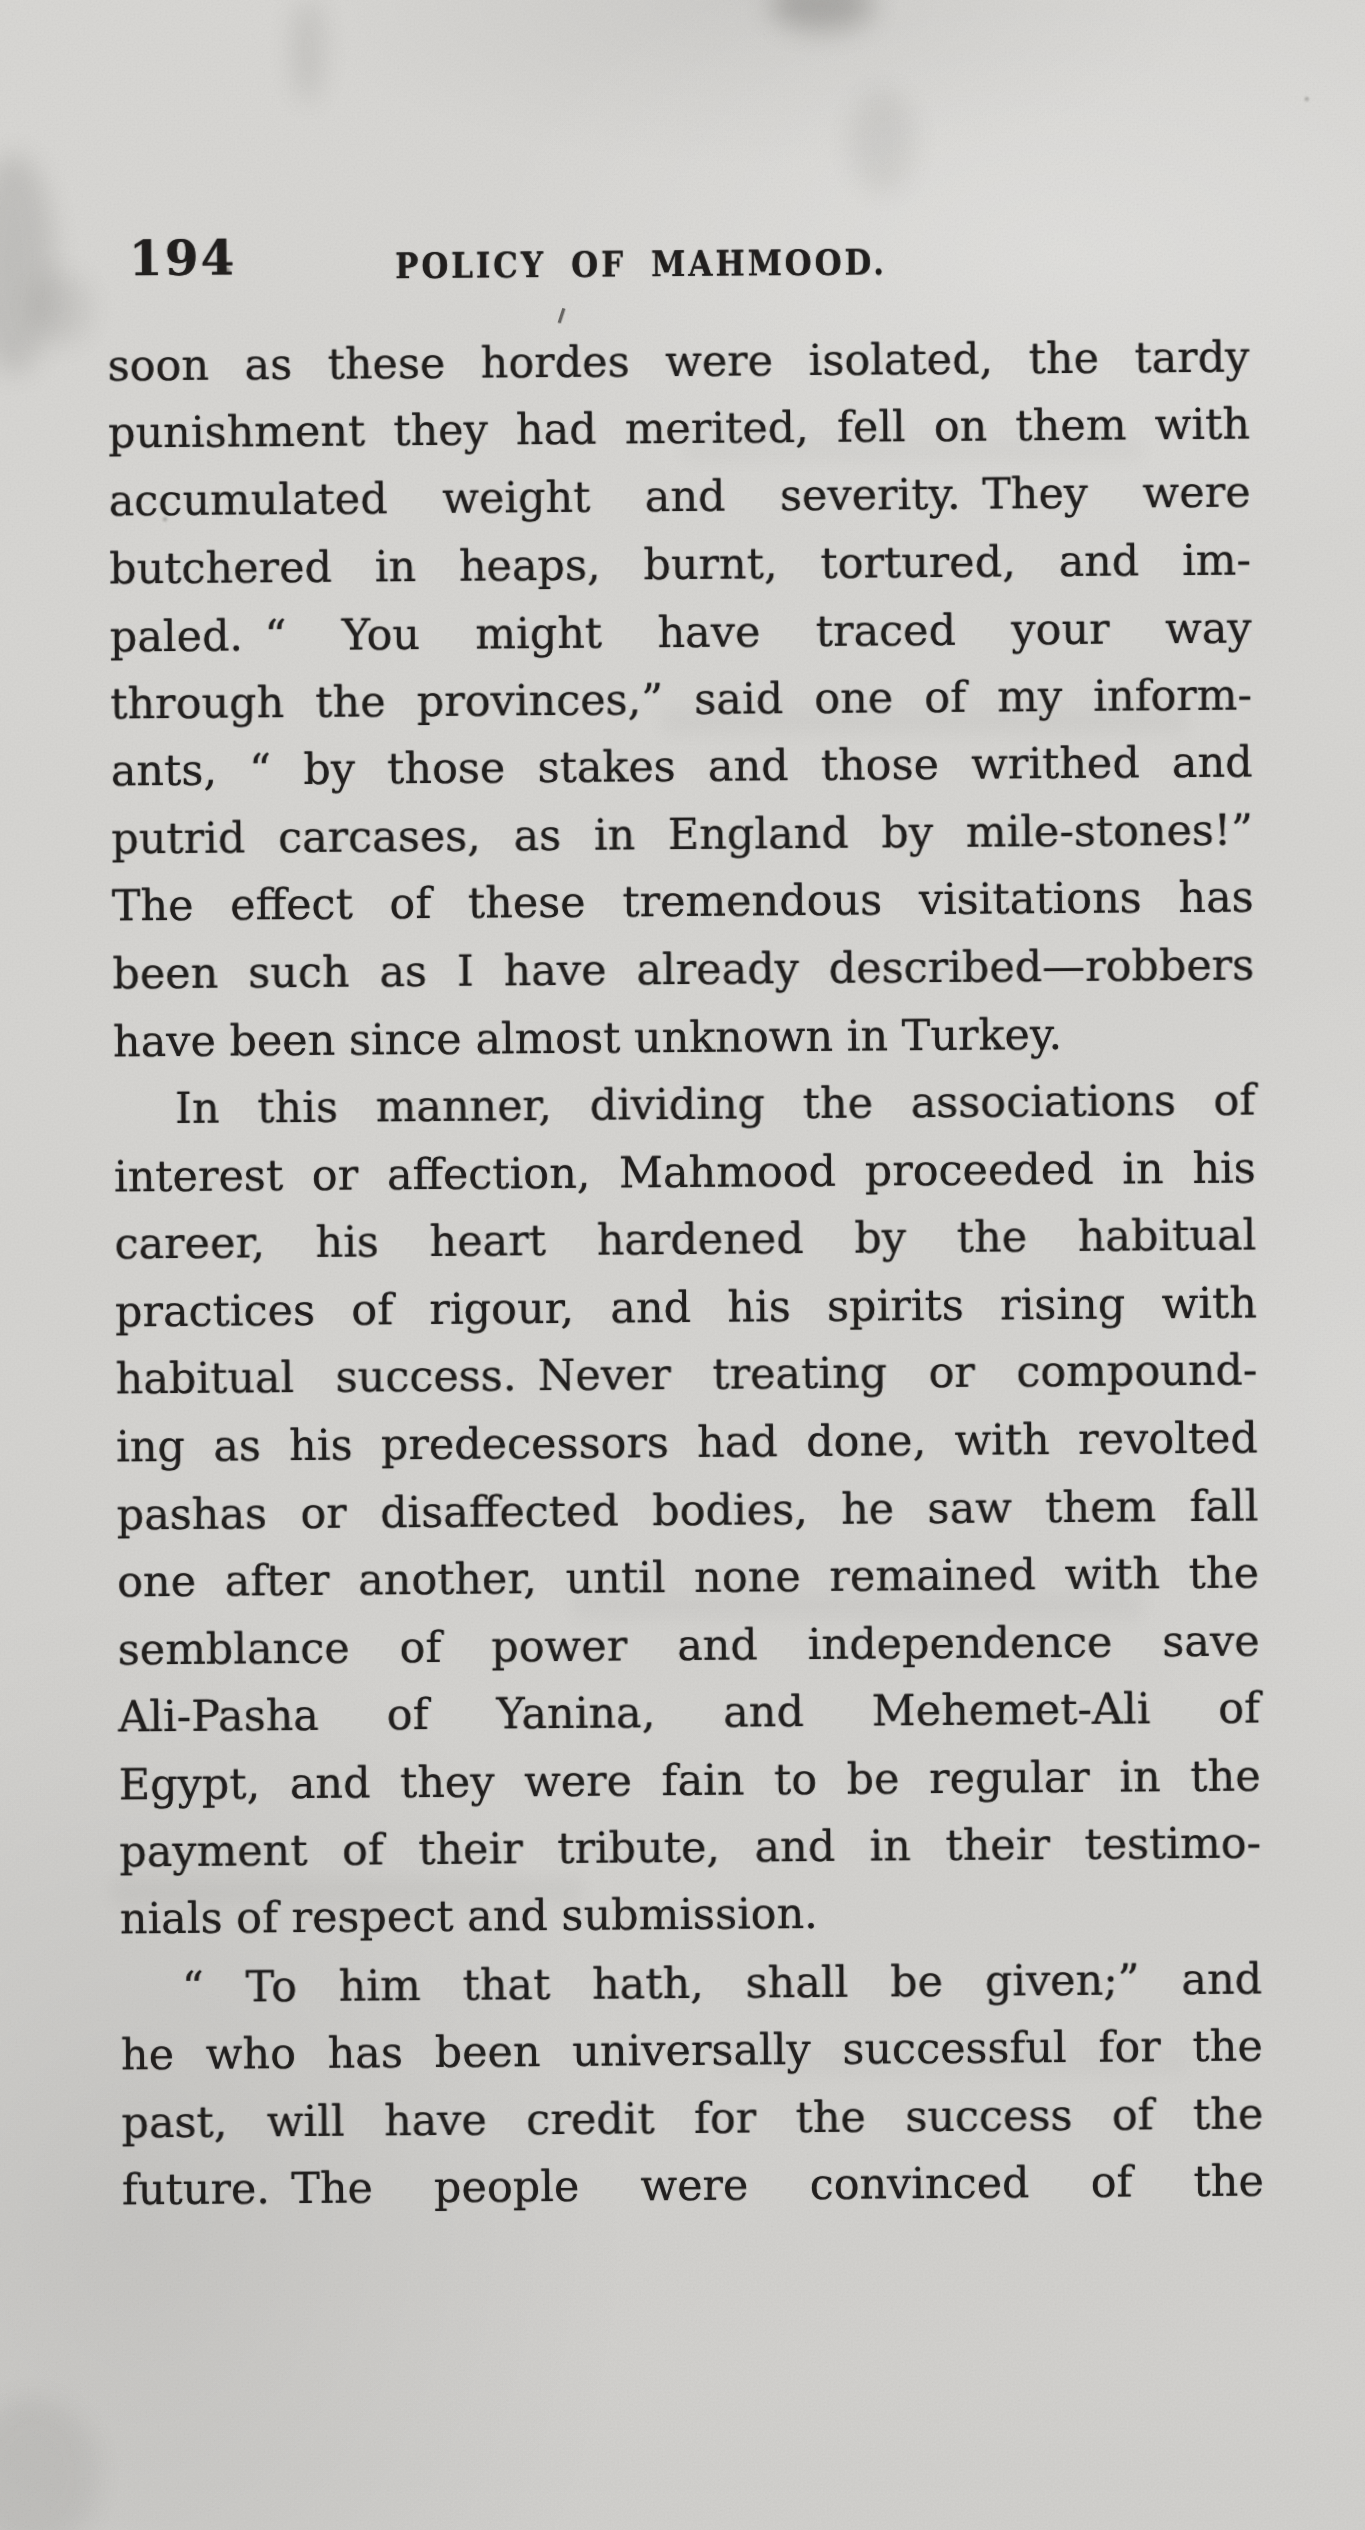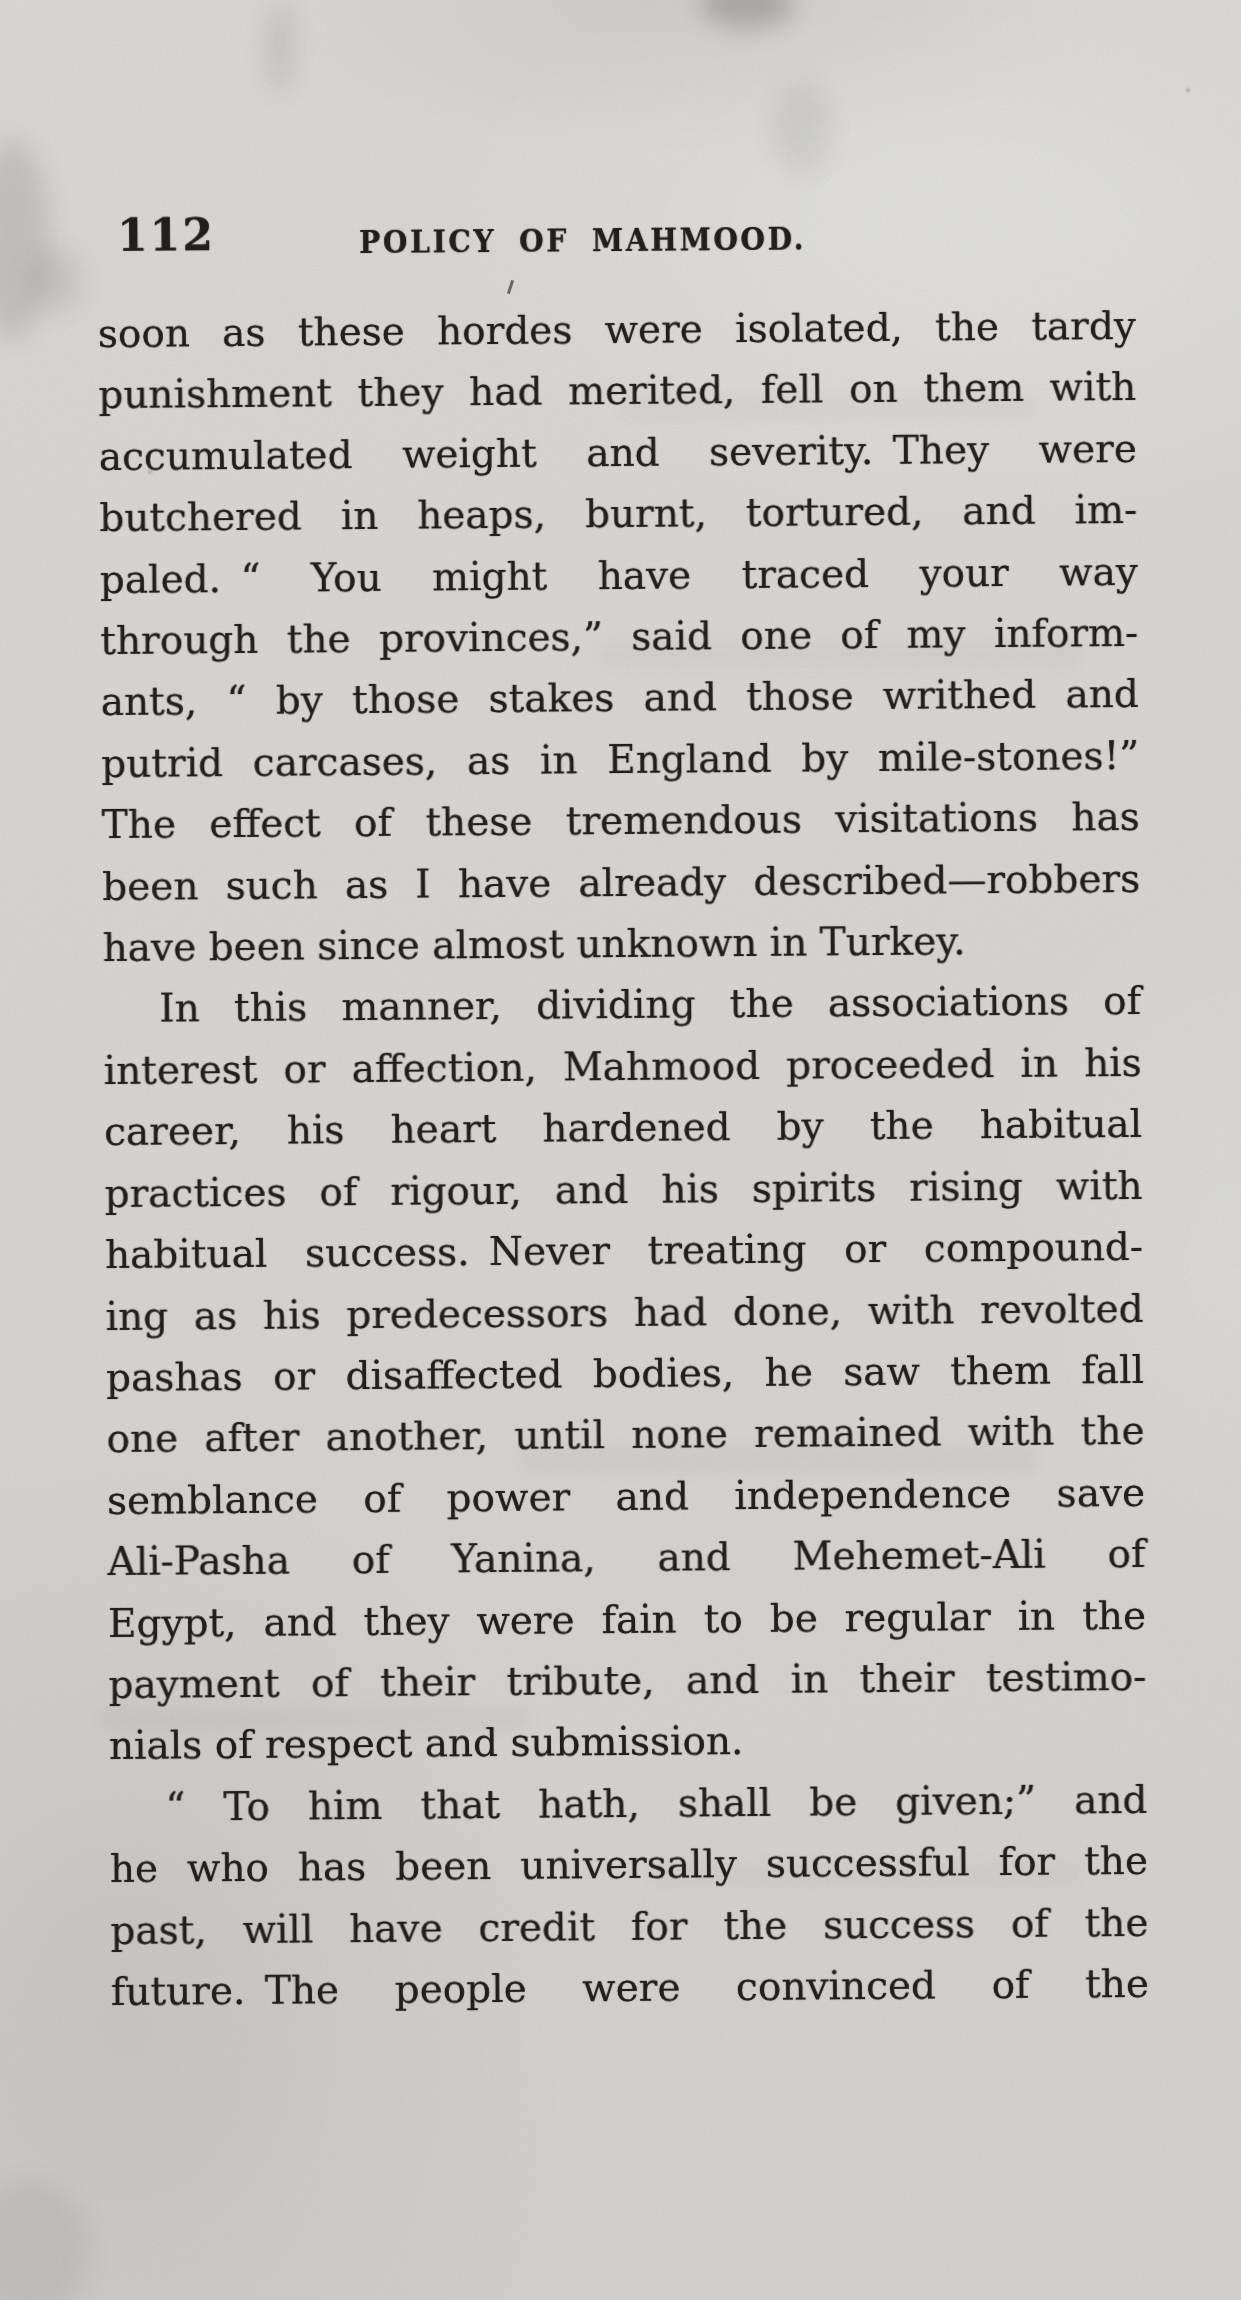--- a/index.html
+++ b/index.html
@@ -114,21 +114,21 @@
   <div class="ghost g4"></div>
   <div class="ghost g5"></div>
 
   <div class="speck d1"></div>
   <div class="speck d2"></div>
   <div class="speck d3"></div>
   <div class="speck d4"></div>
   <div class="tick"></div>
 
   <div class="sheet">
-    <div class="pageno">112</div>
+    <div class="pageno">194</div>
     <div class="runhead">POLICY OF MAHMOOD.</div>
     <div class="bodytext">
         <div class="para">
           <div class="tl">soon as these hordes were isolated, the tardy</div>
           <div class="tl">punishment they had merited, fell on them with</div>
           <div class="tl">accumulated weight and severity. They were</div>
           <div class="tl">butchered in heaps, burnt, tortured, and im-</div>
           <div class="tl">paled. “ You might have traced your way</div>
           <div class="tl">through the provinces,” said one of my inform-</div>
           <div class="tl">ants, “ by those stakes and those writhed and</div>

